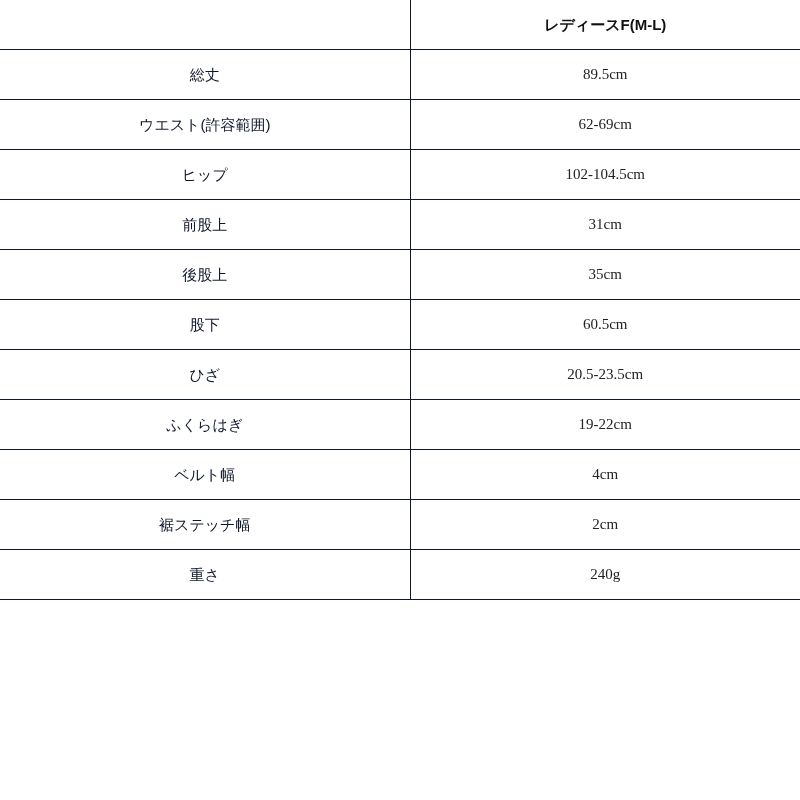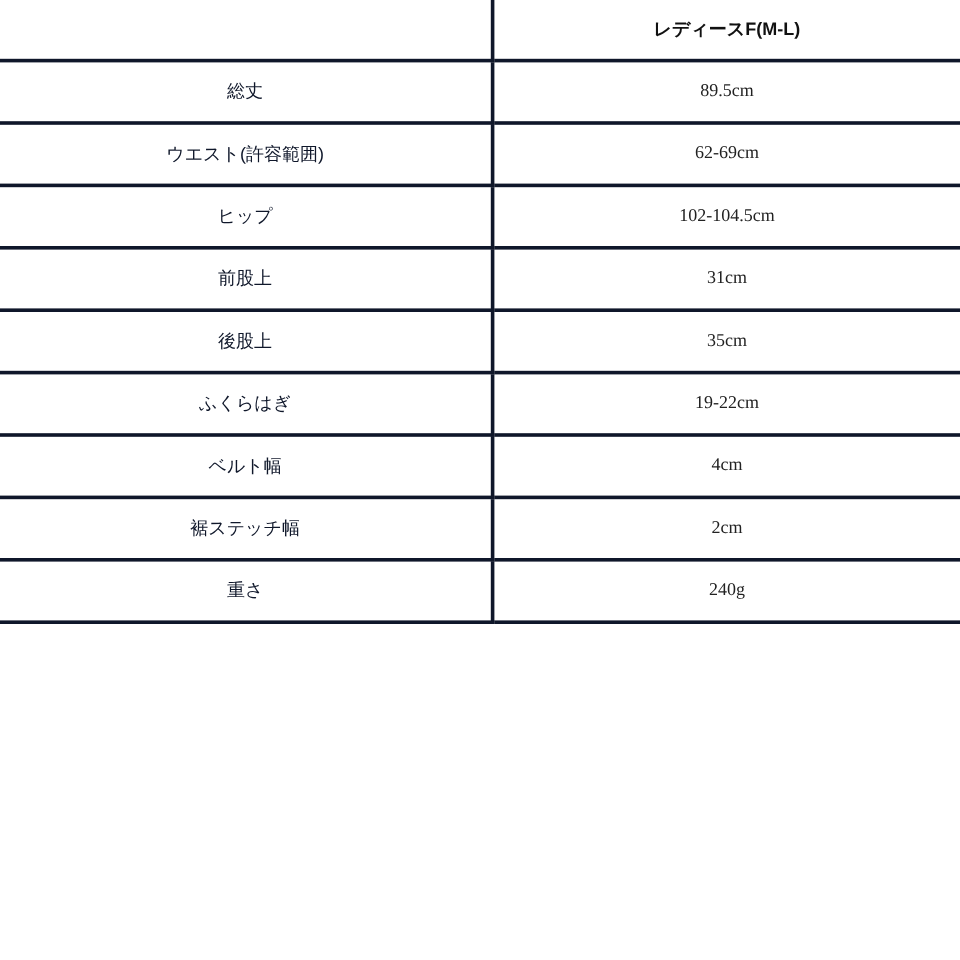--- a/index.html
+++ b/index.html
@@ -25,21 +25,21 @@
     width: 800px;
     border-collapse: collapse;
     table-layout: fixed;
     font-size: 15px;
   }
   table.size-table col.col-label { width: 410px; }
   table.size-table col.col-value { width: 390px; }
 
   table.size-table th,
   table.size-table td {
-    border: 3px solid #0f172a;
+    border: 1px solid #0f172a;
     text-align: center;
     vertical-align: middle;
     padding: 0;
     height: 49px;
     line-height: 1.3;
     font-weight: normal;
   }
   
   table.size-table tr > *:first-child { border-left: none; }
   table.size-table tr > *:last-child { border-right: none; }
@@ -97,20 +97,28 @@
       </tr>
       <tr>
         <td class="row-label">前股上</td>
         <td class="row-value">31cm</td>
       </tr>
       <tr>
         <td class="row-label">後股上</td>
         <td class="row-value">35cm</td>
       </tr>
       <tr>
+        <td class="row-label">股下</td>
+        <td class="row-value">60.5cm</td>
+      </tr>
+      <tr>
+        <td class="row-label">ひざ</td>
+        <td class="row-value">20.5-23.5cm</td>
+      </tr>
+      <tr>
         <td class="row-label">ふくらはぎ</td>
         <td class="row-value">19-22cm</td>
       </tr>
       <tr>
         <td class="row-label">ベルト幅</td>
         <td class="row-value">4cm</td>
       </tr>
       <tr>
         <td class="row-label">裾ステッチ幅</td>
         <td class="row-value">2cm</td>

